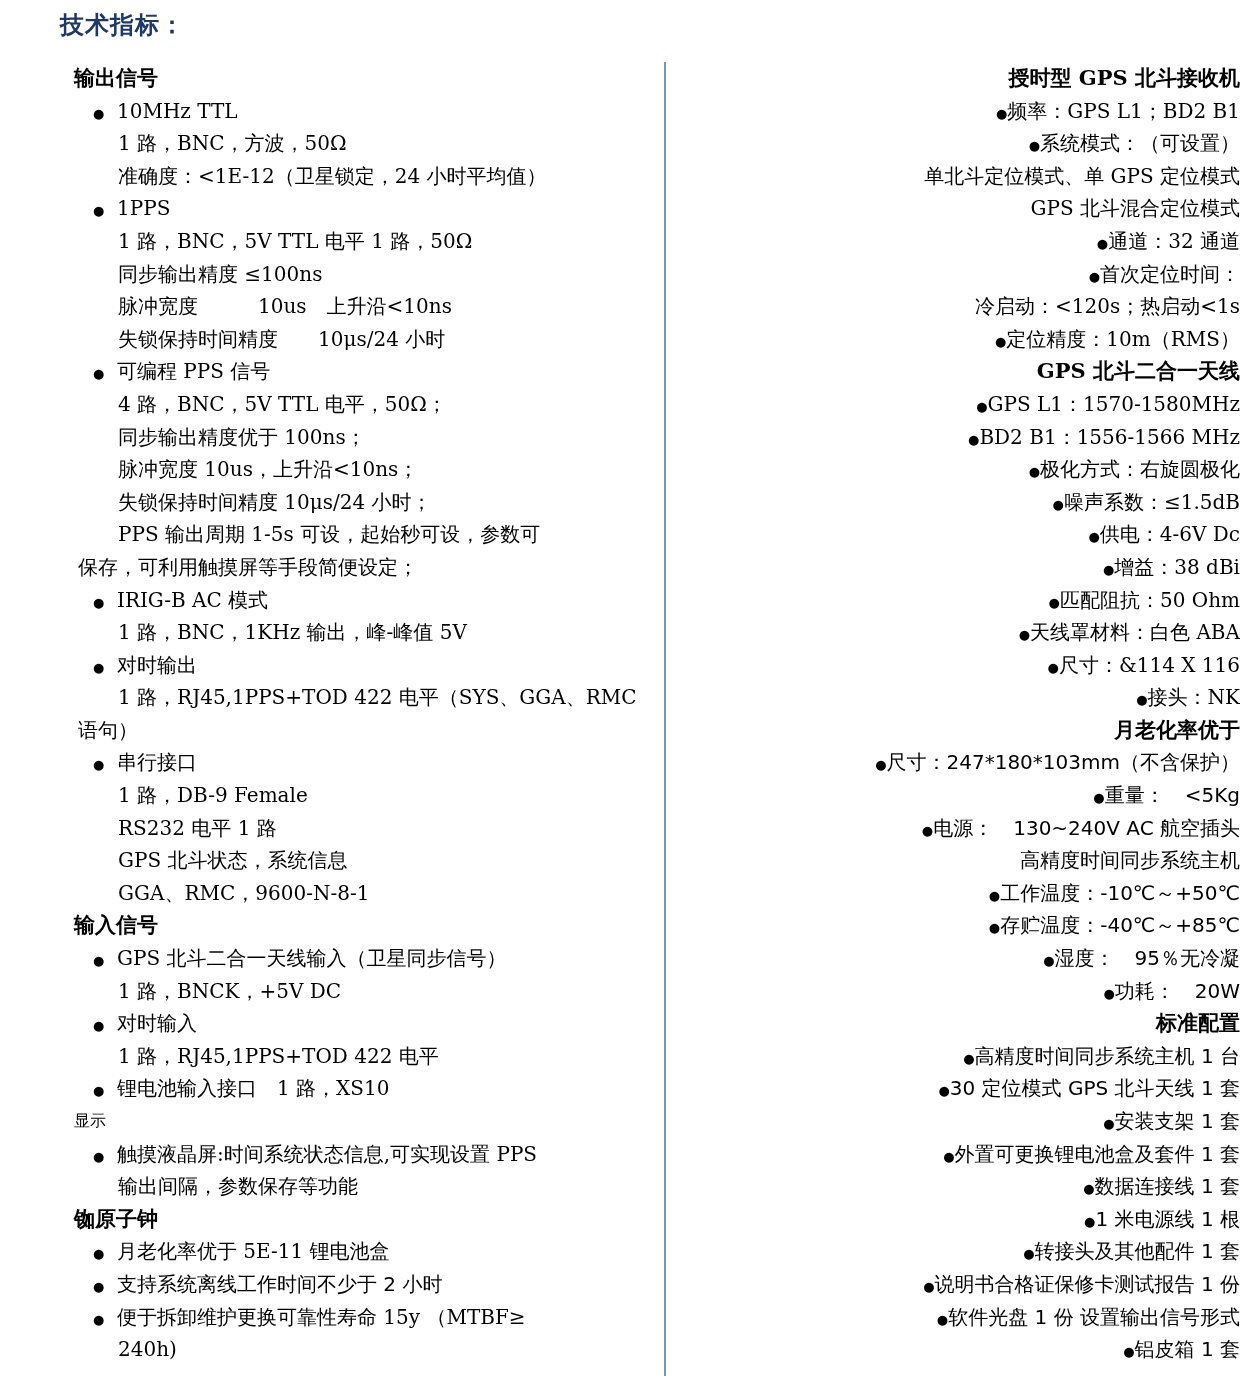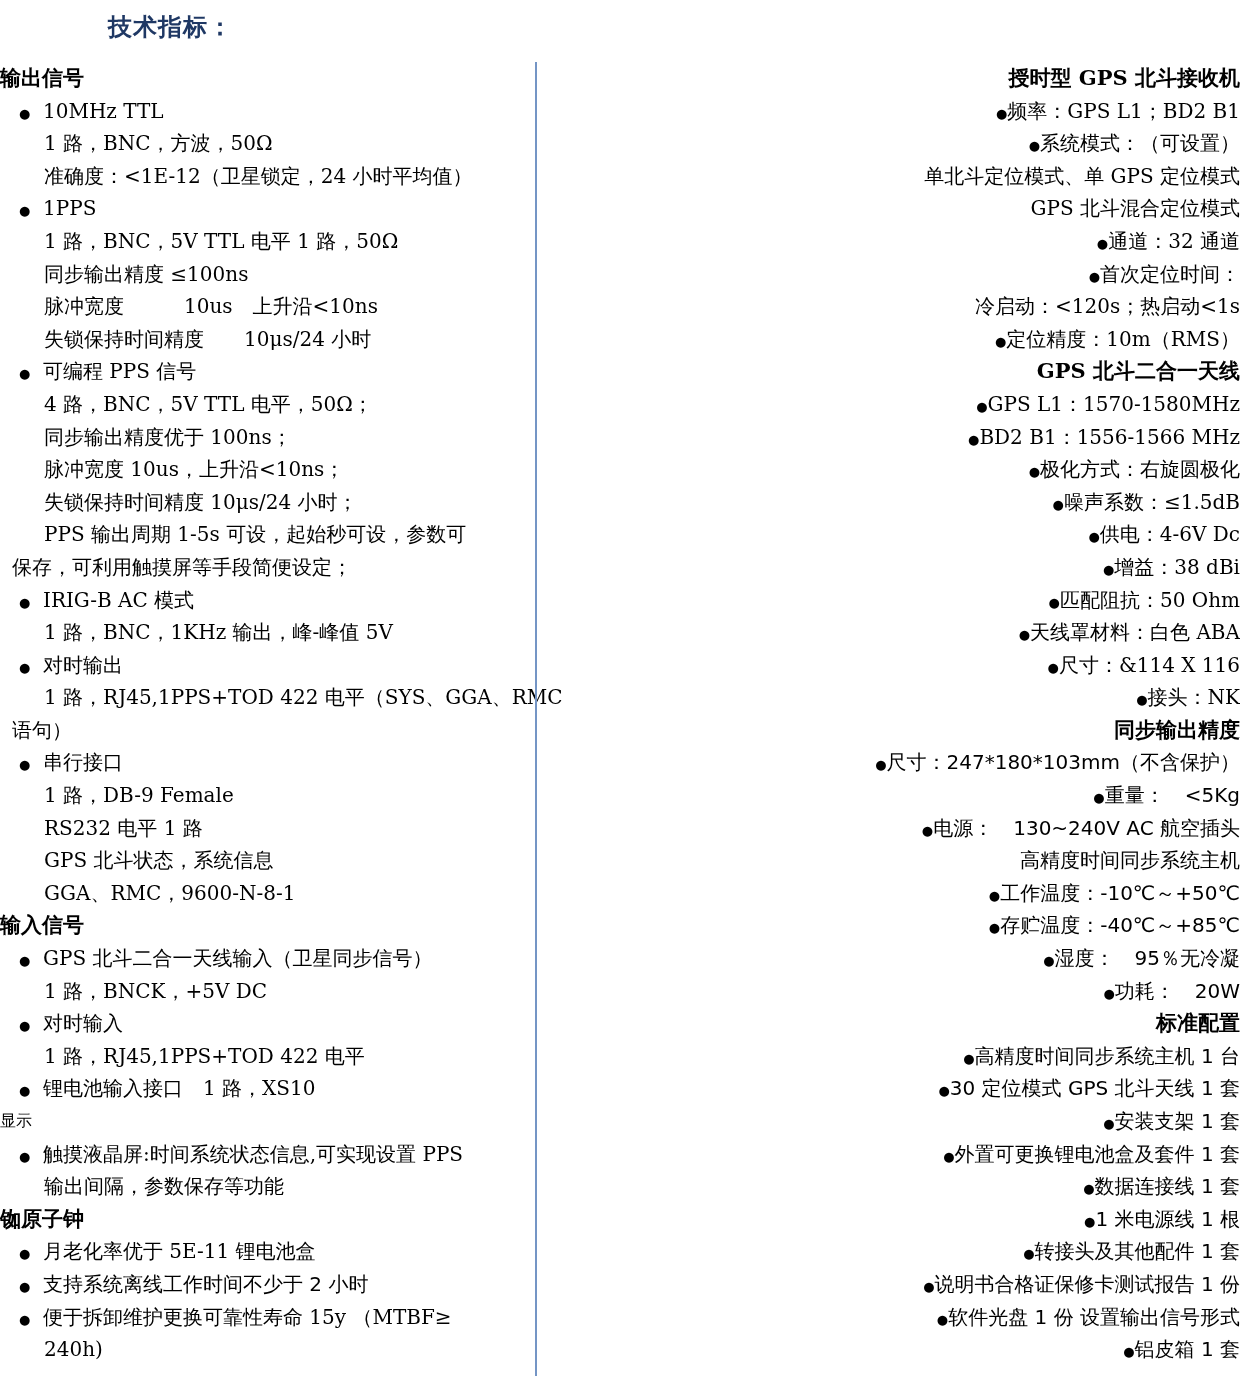--- a/index.html
+++ b/index.html
@@ -3,39 +3,39 @@
 <meta charset="utf-8">
 <style>
   html,body{margin:0;padding:0;background:#ffffff;}
   body{
     width:1240px;height:1392px;overflow:hidden;
     font-family:"DejaVu Serif", serif;
     font-size:20px;color:#000;
   }
   .page-title{
     padding:10px 0 0 60px;
-    font-family:Liberation Sans, sans-serif;
+    font-family:Liberation Mono, monospace;
     font-weight:bold;font-size:24px;letter-spacing:1px;
     color:var(--title-color,#1f3864);
-    height:34px;line-height:34px;margin-left:48px;
+    height:34px;line-height:34px;
   }
   .content{display:flex;margin-top:18px;}
   .col{box-sizing:border-box;}
-  .col-left{width:535px;}
+  .col-left{width:664px;padding-left:74px;}
   .col-right{flex:1;padding-left:56px;text-align:right;}
   .divider{width:2px;height:1314px;background:var(--divider-color,#7495c5);flex:0 0 2px;}
   .row{height:32.6px;line-height:32.6px;white-space:pre;}
   .row .txt{white-space:pre;}
   .heading{font-weight:bold;font-size:21px;}
   .heading.plain{font-weight:normal;font-size:16px;}
   .dot{display:inline-block;width:24px;font-size:13px;}
   .col-left  .bullet{margin-left:19px;}
   .col-right .bullet{margin-left:26px;}
   .ind1{margin-left:44px;}
-  .ind0{margin-left:12px;}
+  .ind0{margin-left:4px;}
   .ind2{margin-left:104px;}
   .b{font-family:"DejaVu Sans", sans-serif;font-weight:normal;}
   .sans .txt{font-family:"DejaVu Sans", sans-serif;}
 </style>
 </head>
 <body>
 
 <div>
   <div class="page-title">技术指标：</div>
   <div class="content">
@@ -96,21 +96,21 @@
         <div class="row bullet"><span class="dot">●</span><span class="txt"><span>GPS L1：1570-1580MHz</span></span></div>
         <div class="row bullet"><span class="dot">●</span><span class="txt"><span>BD2 B1：1556-1566 MHz</span></span></div>
         <div class="row bullet"><span class="dot">●</span><span class="txt"><span>极化方式：右旋圆极化</span></span></div>
         <div class="row bullet"><span class="dot">●</span><span class="txt"><span>噪声系数：≤1.5dB</span></span></div>
         <div class="row bullet"><span class="dot">●</span><span class="txt"><span>供电：4-6V Dc</span></span></div>
         <div class="row bullet"><span class="dot">●</span><span class="txt"><span>增益：38 dBi</span></span></div>
         <div class="row bullet"><span class="dot">●</span><span class="txt"><span>匹配阻抗：50 Ohm</span></span></div>
         <div class="row bullet"><span class="dot">●</span><span class="txt"><span>天线罩材料：白色 ABA</span></span></div>
         <div class="row bullet"><span class="dot">●</span><span class="txt"><span>尺寸：&amp;114 X 116</span></span></div>
         <div class="row bullet"><span class="dot">●</span><span class="txt"><span>接头：NK</span></span></div>
-        <div class="row heading">同步输出精度</div>
+        <div class="row heading">月老化率优于</div>
         <div class="row bullet"><span class="dot">●</span><span class="txt"><span>尺寸：</span><span class="b">247*180*103mm</span><span>（不含保护）</span></span></div>
         <div class="row bullet"><span class="dot">●</span><span class="txt"><span>重量：　</span><span class="b">&lt;5Kg</span></span></div>
         <div class="row bullet"><span class="dot">●</span><span class="txt"><span>电源：　</span><span class="b">130~240V AC</span><span> 航空插头</span></span></div>
         <div class="row ind2"><span class="txt"><span>高精度时间同步系统主机</span></span></div>
         <div class="row bullet"><span class="dot">●</span><span class="txt"><span>工作温度：</span><span class="b">-10℃～+50℃</span></span></div>
         <div class="row bullet"><span class="dot">●</span><span class="txt"><span>存贮温度：</span><span class="b">-40℃～+85℃</span></span></div>
         <div class="row bullet"><span class="dot">●</span><span class="txt"><span>湿度：　</span><span class="b">95％</span><span>无冷凝</span></span></div>
         <div class="row bullet"><span class="dot">●</span><span class="txt"><span>功耗：　</span><span class="b">20W</span></span></div>
         <div class="row heading">标准配置</div>
         <div class="row bullet sans"><span class="dot">●</span><span class="txt"><span>高精度时间同步系统主机 </span><span class="b">1</span><span> 台</span></span></div>

